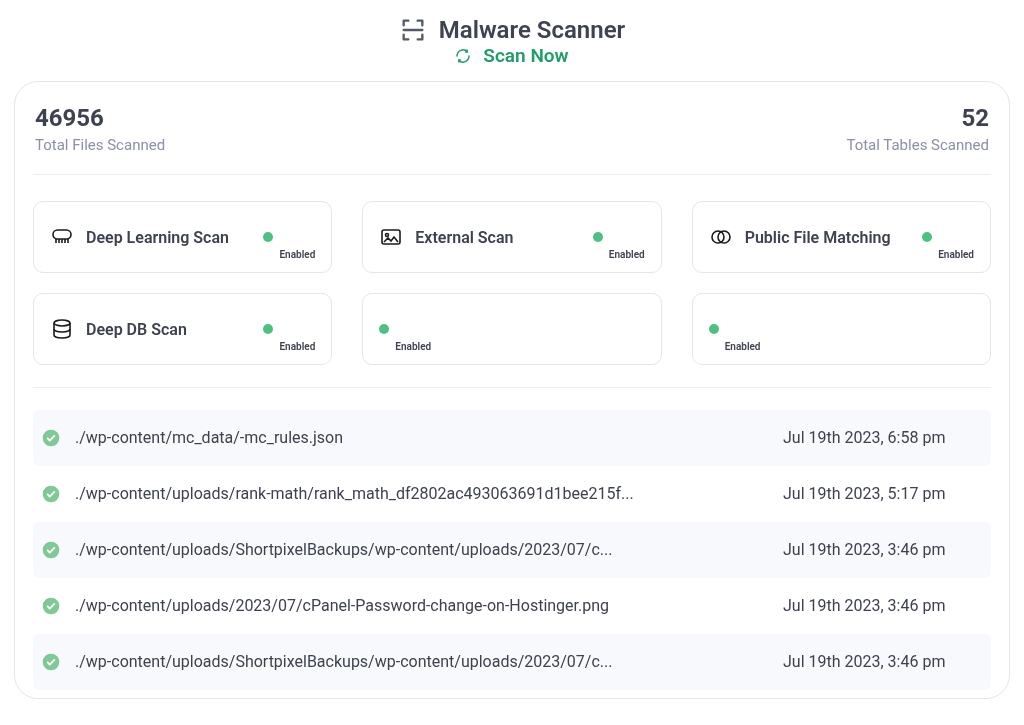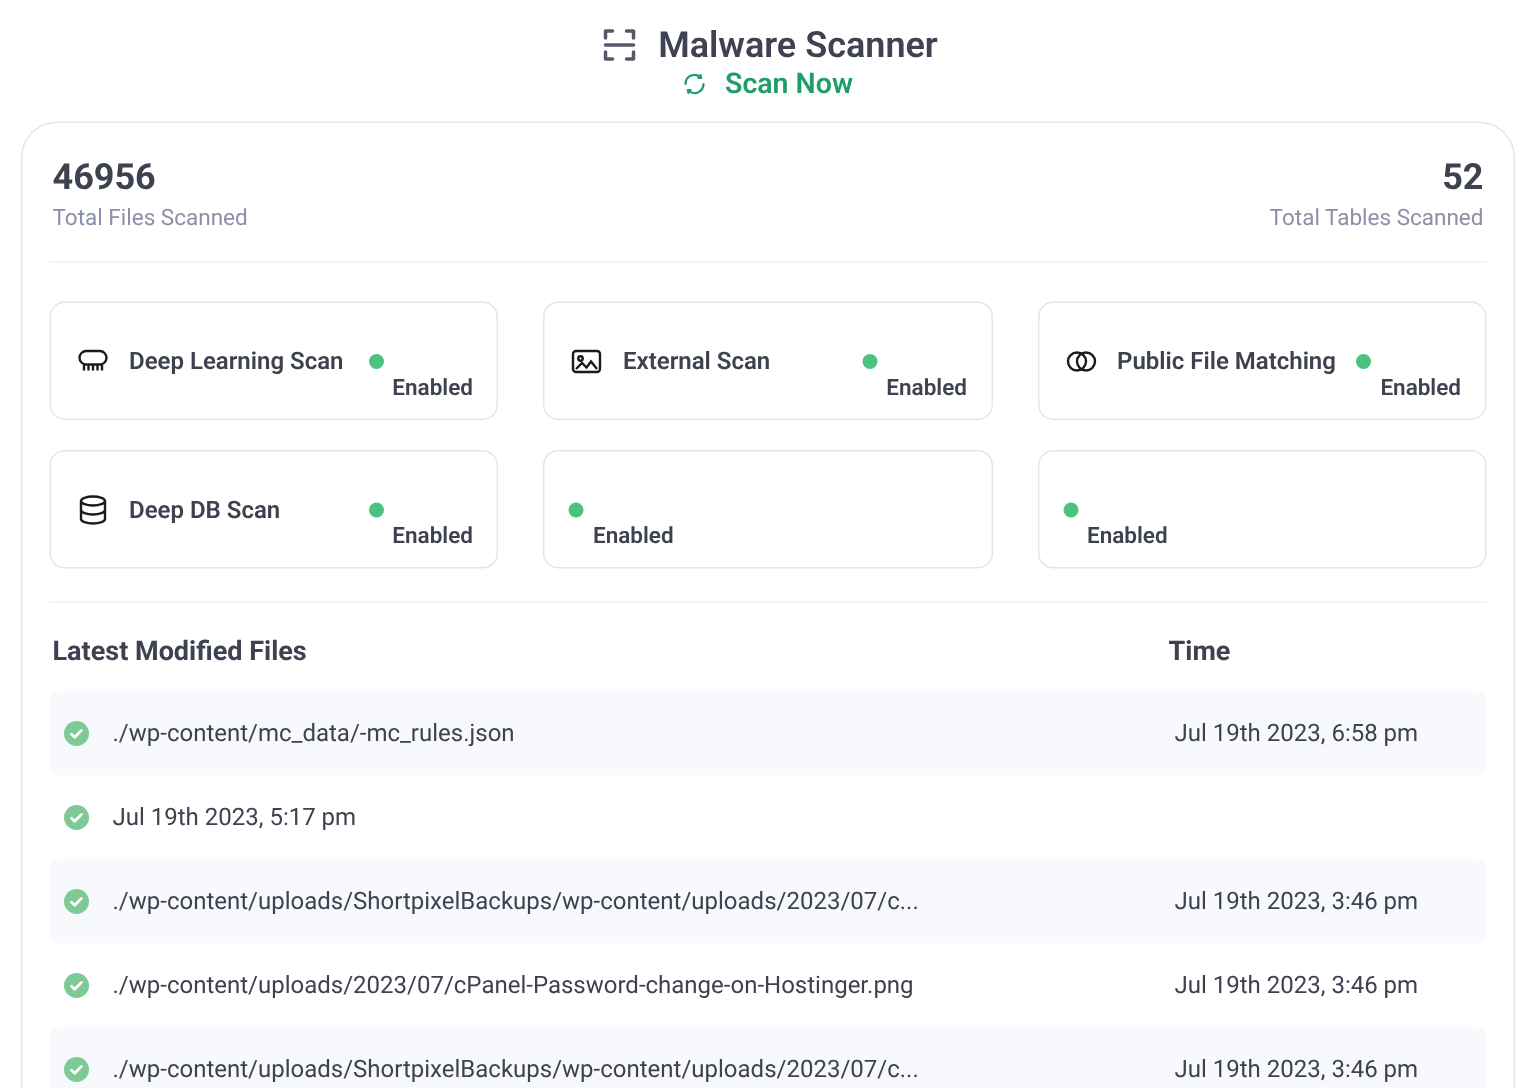--- a/index.html
+++ b/index.html
@@ -103,21 +103,21 @@
       gap: 6px;
     }
     .status-dot {
       width: 10px;
       height: 10px;
       border-radius: 50%;
       background: #4cc281;
       flex-shrink: 0;
     }
     .status-text {
-      font-size: 15px;
+      font-size: 10px;
       font-weight: 600;
       color: #3e4250;
       margin-top: 35px;
     }
     .table-section { padding-top: 22px; }
     .table-header {
       display: flex;
       justify-content: space-between;
       padding: 0 2px 16px 2px;
     }
@@ -262,38 +262,35 @@
     <div class="feature-card">
       <div class="feature-status">
         <span class="status-dot"></span>
         <span class="status-text">Enabled</span>
       </div>
     </div>
 
   </div>
 
   <div class="table-section">
-    <div class="table-header">
-      <div class="col">Latest Modified Files</div>
-      <div class="col time-col">Time</div>
-    </div>
     <div class="file-rows" id="file-rows">
         <div class="file-row">
           <svg viewBox="0 0 24 24" class="check-icon">
             <circle cx="12" cy="12" r="10" fill="#7ec996"></circle>
             <path d="M8 12.5l2.5 2.5L16 9.5" stroke="#fff" stroke-width="2.2" fill="none" stroke-linecap="round" stroke-linejoin="round"></path>
           </svg>
           <div class="file-path">./wp-content/mc_data/-mc_rules.json</div>
           <div class="file-time">Jul 19th 2023, 6:58 pm</div>
         </div>
         <div class="file-row">
           <svg viewBox="0 0 24 24" class="check-icon">
             <circle cx="12" cy="12" r="10" fill="#7ec996"></circle>
             <path d="M8 12.5l2.5 2.5L16 9.5" stroke="#fff" stroke-width="2.2" fill="none" stroke-linecap="round" stroke-linejoin="round"></path>
           </svg>
+          <div class="file-path">./wp-content/uploads/rank-math/rank_math_df2802ac493063691d1bee215f...</div>
           <div class="file-time">Jul 19th 2023, 5:17 pm</div>
         </div>
         <div class="file-row">
           <svg viewBox="0 0 24 24" class="check-icon">
             <circle cx="12" cy="12" r="10" fill="#7ec996"></circle>
             <path d="M8 12.5l2.5 2.5L16 9.5" stroke="#fff" stroke-width="2.2" fill="none" stroke-linecap="round" stroke-linejoin="round"></path>
           </svg>
           <div class="file-path">./wp-content/uploads/ShortpixelBackups/wp-content/uploads/2023/07/c...</div>
           <div class="file-time">Jul 19th 2023, 3:46 pm</div>
         </div>

